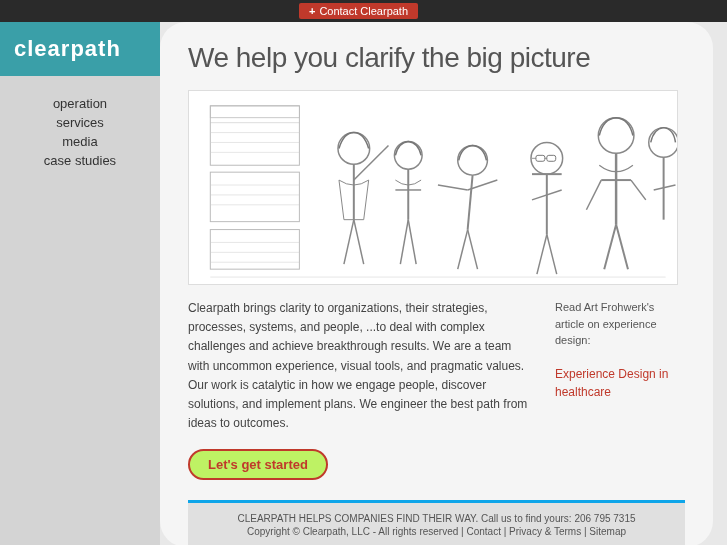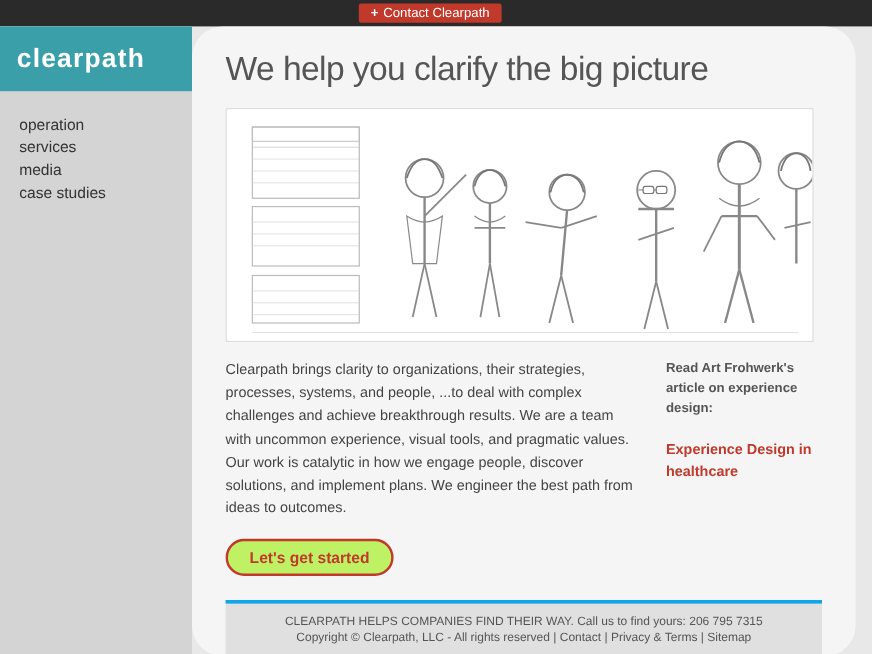--- a/index.html
+++ b/index.html
@@ -62,20 +62,21 @@
       font-size: 22px;
       font-weight: bold;
       letter-spacing: 1px;
     }
 
     #nav {
       padding: 0 16px;
       display: flex;
       flex-direction: column;
       gap: 4px;
+      align-items: center;
     }
     .nav-item {
       color: #333;
       font-size: 13px;
       cursor: pointer;
       text-decoration: none;
       display: block;
     }
     .nav-item.active {
       color: #3a9fa8;
@@ -129,21 +130,20 @@
       color: #444;
       line-height: 1.6;
     }
 
     #sidebar-text {
       width: 130px;
       font-size: 11px;
       color: #555;
       line-height: 1.5;
       flex-shrink: 0;
-      font-weight: bold;
     }
     #sidebar-text a {
       color: #c0392b;
       text-decoration: none;
       font-size: 12px;
     }
 
     
     #cta-area {
       margin-bottom: 20px;

